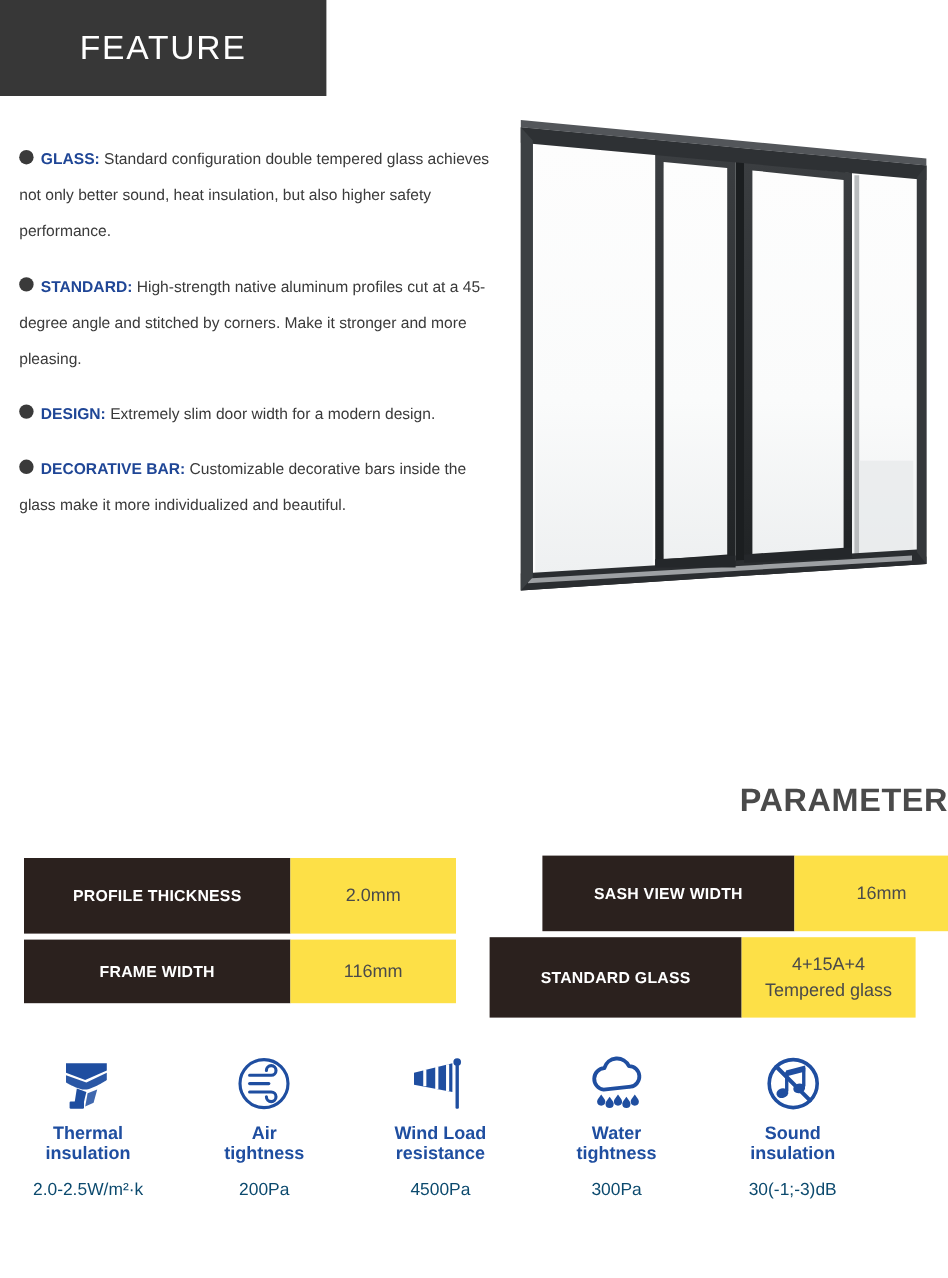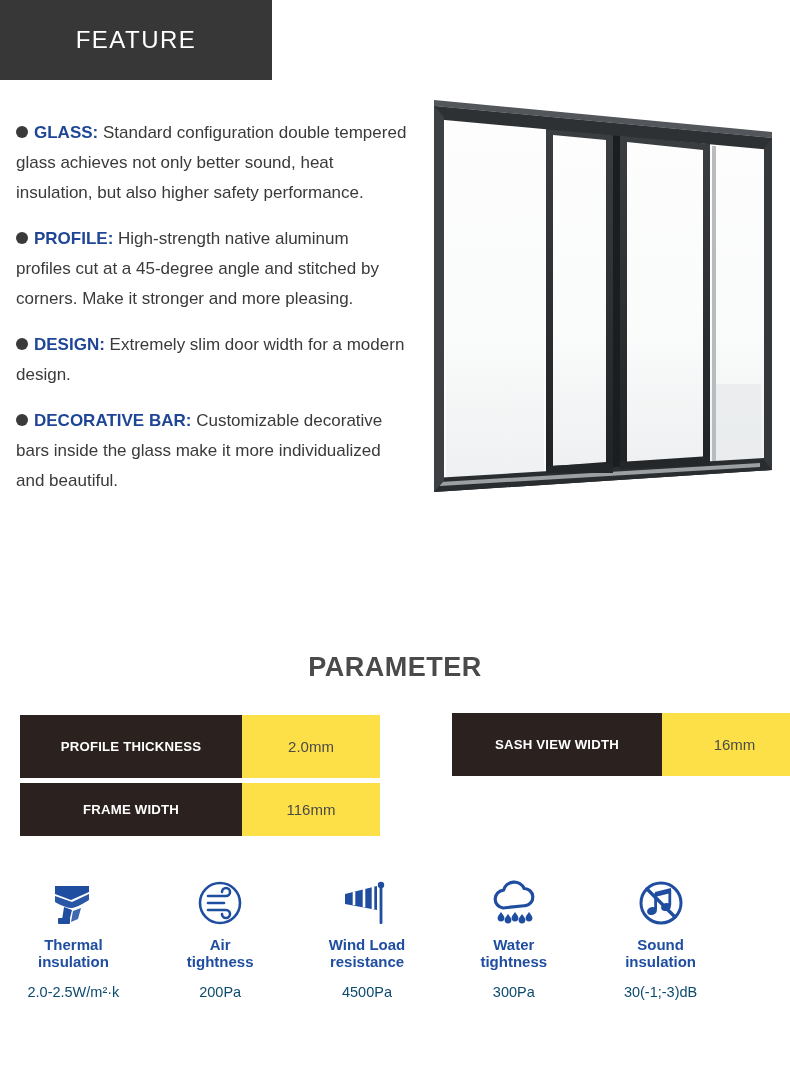--- a/index.html
+++ b/index.html
@@ -23,36 +23,36 @@
     top: 0;
     width: 272px;
     height: 80px;
     background: #373737;
     display: flex;
     align-items: center;
     justify-content: center;
   }
   .feature-banner .title {
     color: #ffffff;
-    font-size: 24px;
+    font-size: 28px;
     font-weight: 400;
     letter-spacing: 1.5px;
     text-align: right;
   }
 
   
   .feature-list {
     position: absolute;
     left: 16px;
     top: 118px;
     width: 392px;
   }
   .feature-item {
     margin-bottom: 16px;
-    font-size: 17px;
+    font-size: 13px;
     line-height: 30px;
     color: #3a3a3a;
   }
   .feature-item .bullet {
     display: inline-block;
     width: 12px;
     height: 12px;
     border-radius: 50%;
     background: #3a3a3a;
     margin-right: 6px;
@@ -75,21 +75,21 @@
     height: 418px;
   }
   .product-image svg { display: block; }
 
   
   .parameter-heading {
     position: absolute;
     left: 0;
     top: 652px;
     width: 790px;
-    text-align: center;
+    text-align: right;
     font-size: 27px;
     font-weight: bold;
     color: #4a4a4a;
     letter-spacing: 0.5px;
   }
 
   
   .param-table {
     position: absolute;
   }
@@ -177,21 +177,21 @@
   <span class="title">FEATURE</span>
 </div>
 
 <div class="feature-list">
 
   <div class="feature-item">
     <span class="bullet"></span><span class="label">GLASS:</span><span class="body"> Standard configuration double tempered glass achieves not only better sound, heat insulation, but also higher safety performance.</span>
   </div>
 
   <div class="feature-item">
-    <span class="bullet"></span><span class="label">PROFILE:</span><span class="body"> High-strength native aluminum profiles cut at a 45-degree angle and stitched by corners. Make it stronger and more pleasing.</span>
+    <span class="bullet"></span><span class="label">STANDARD:</span><span class="body"> High-strength native aluminum profiles cut at a 45-degree angle and stitched by corners. Make it stronger and more pleasing.</span>
   </div>
 
   <div class="feature-item">
     <span class="bullet"></span><span class="label">DESIGN:</span><span class="body">  Extremely slim door width for a modern design.</span>
   </div>
 
   <div class="feature-item">
     <span class="bullet"></span><span class="label">DECORATIVE BAR:</span><span class="body"> Customizable decorative bars inside the glass make it more individualized and beautiful.</span>
   </div>
 
@@ -267,20 +267,27 @@
   </div>
 </div>
 
 <div class="param-table right">
   <div class="param-row r1">
     <div class="cell-label">SASH VIEW WIDTH</div>
     <div class="cell-value">
       <span>16mm</span>
     </div>
   </div>
+  <div class="param-row r2">
+    <div class="cell-label">STANDARD GLASS</div>
+    <div class="cell-value">
+      <span>4+15A+4</span>
+      <span>Tempered glass</span>
+    </div>
+  </div>
 </div>
 
 <div class="perf-row">
 
   <div class="perf-item">
     <div class="perf-icon">
       <svg width="56" height="52" viewBox="0 0 56 52" xmlns="http://www.w3.org/2000/svg">
         <g fill="#1f4ea0">
           <path d="M10 8 L44 8 L44 14 L26 22 L10 16 Z"></path>
           <path d="M10 18 L27 24 L44 16 L44 22 C44 22 32 30 26 30 C20 30 10 24 10 24 Z" opacity="0.95"></path>

